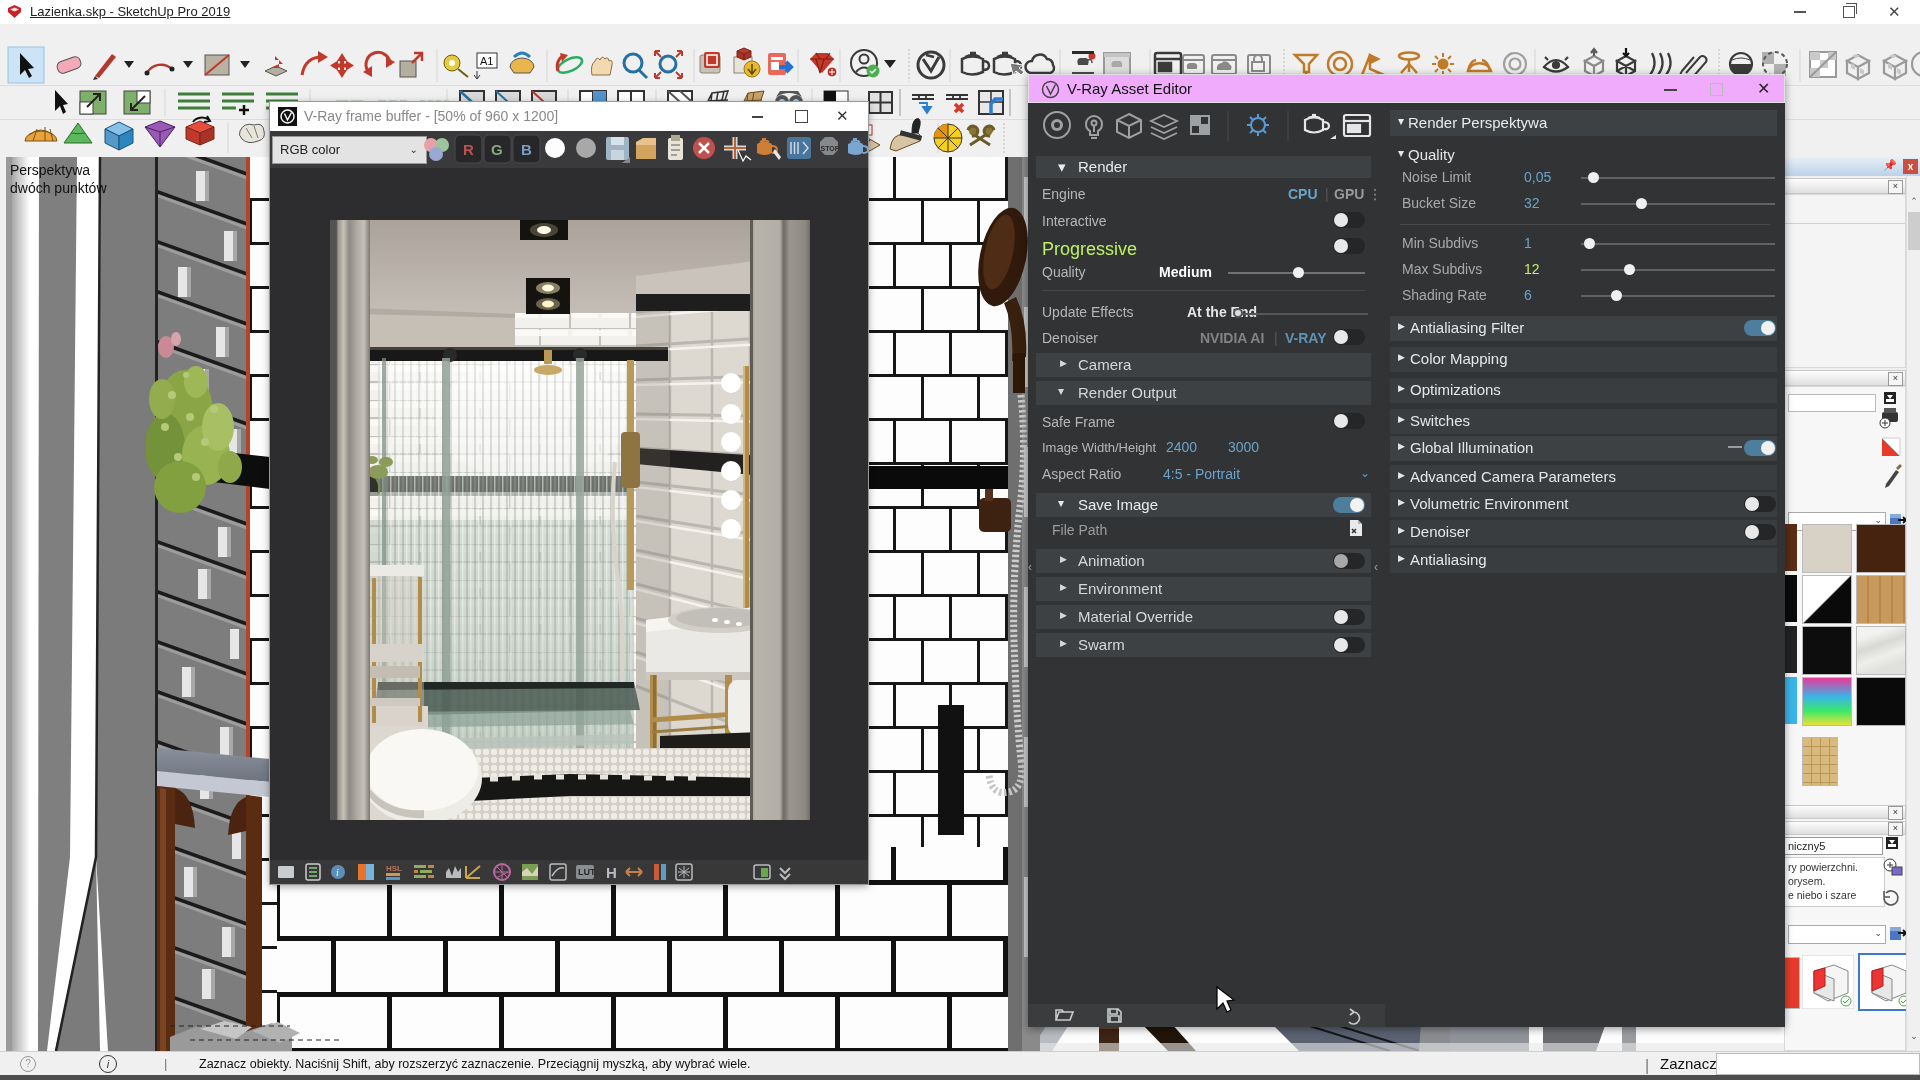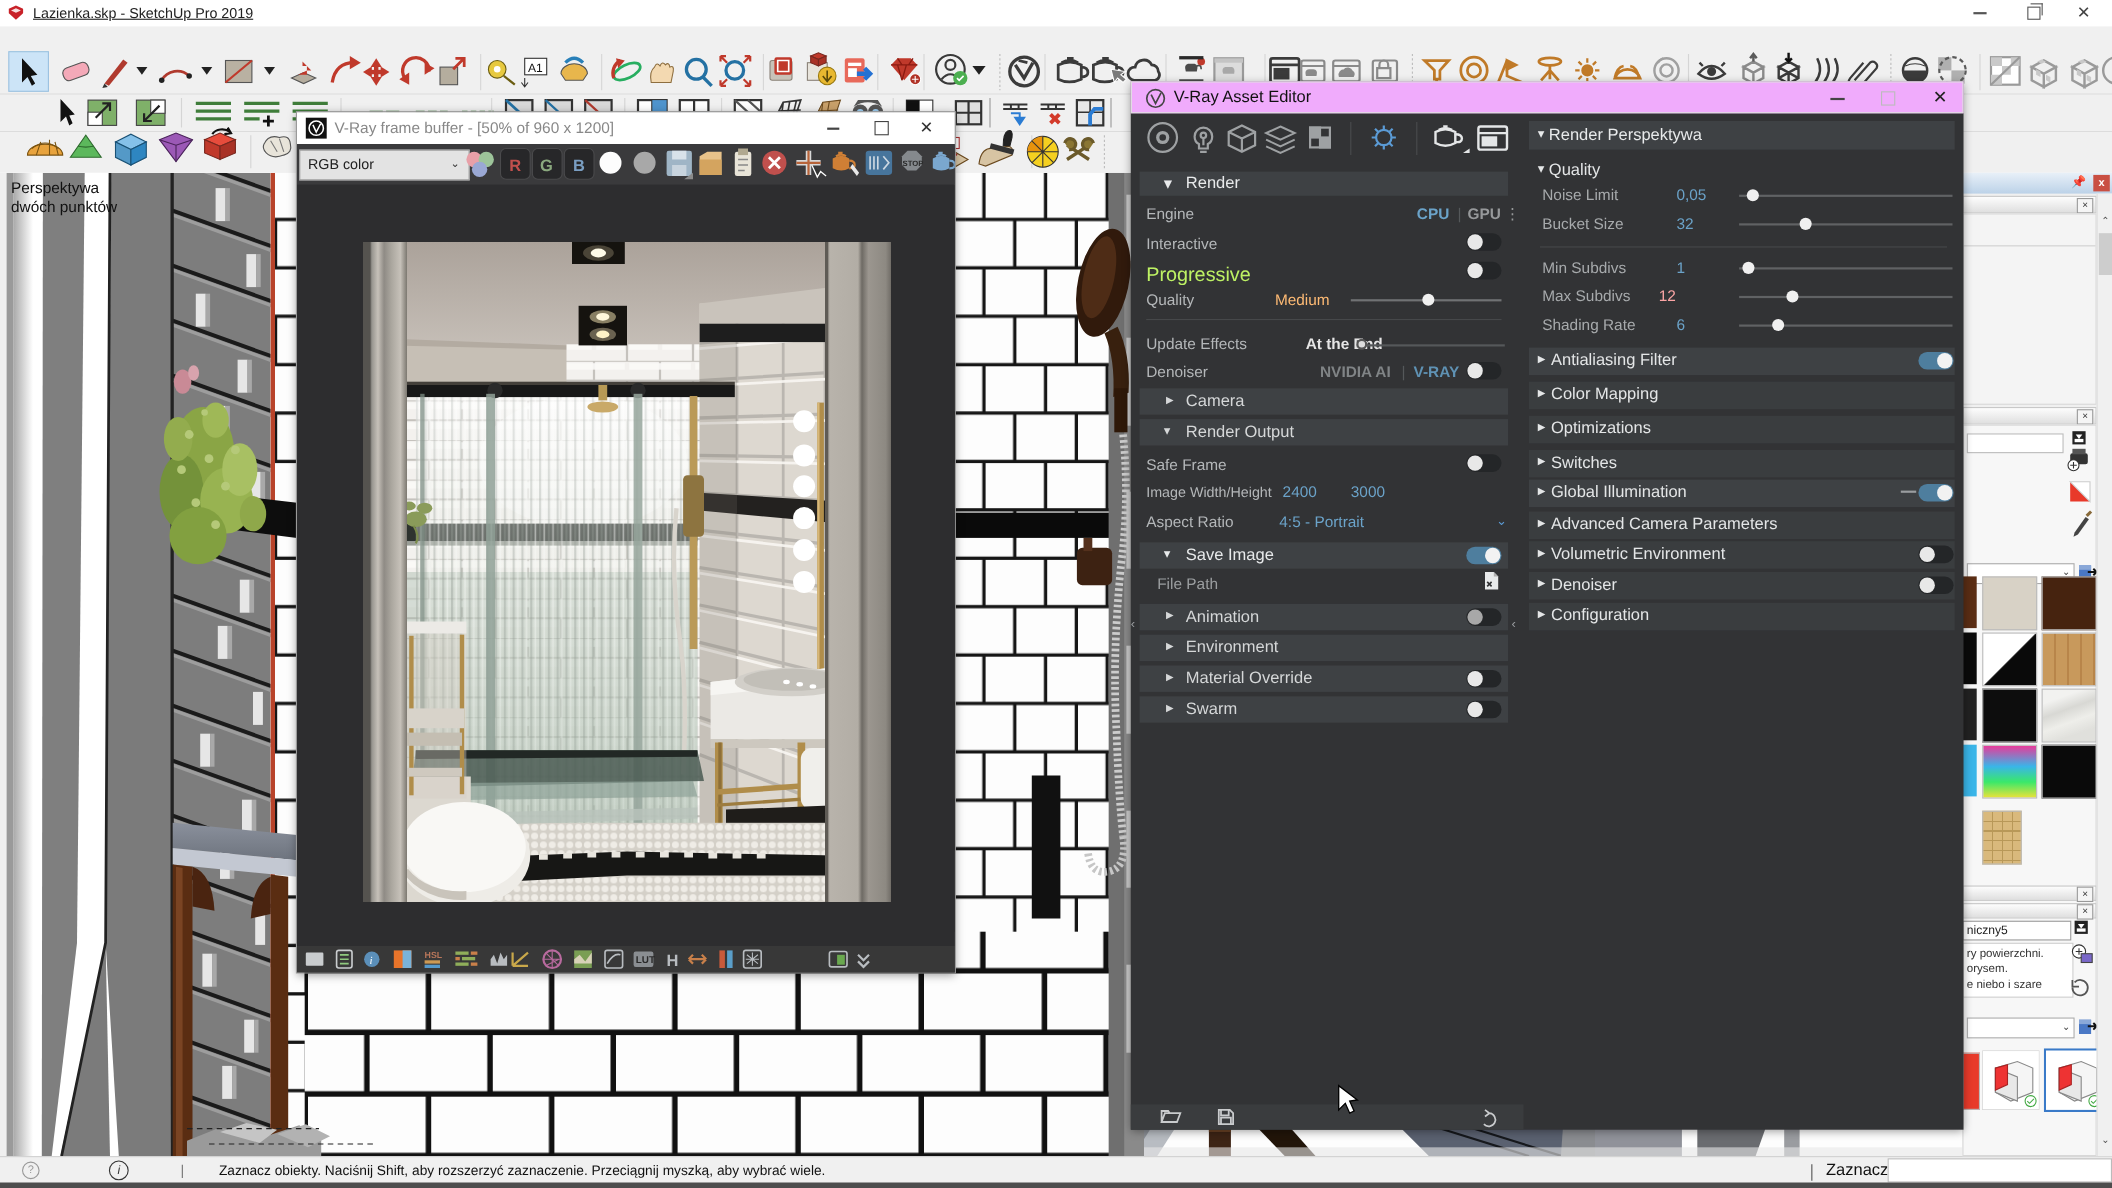--- a/index.html
+++ b/index.html
@@ -1091,21 +1091,21 @@
     </div>
     <div class="abs" style="left:14px;top:139px;width:330px;height:18px;color:#b4b7b9;font-size:14px;">Interactive</div>
     <div class="abs" style="left:305px;top:138px;width:32px;height:16px;background:#242628;border-radius:8px;">
         <div class="abs" style="left:1px;top:1px;width:14px;height:14px;border-radius:50%;background:#e8e8e8;"></div>
       </div>
     <div class="abs" style="left:14px;top:165px;width:330px;height:18px;color:#bef264;font-size:18px;">Progressive</div>
     <div class="abs" style="left:305px;top:164px;width:32px;height:16px;background:#242628;border-radius:8px;">
         <div class="abs" style="left:1px;top:1px;width:14px;height:14px;border-radius:50%;background:#e8e8e8;"></div>
       </div>
     <div class="abs" style="left:14px;top:190px;width:330px;height:18px;color:#b4b7b9;font-size:14px;">Quality
-      <span style="position:absolute;left:117px;color:#fdba74;font-weight:normal;">Medium</span>
+      <span style="position:absolute;left:117px;color:#ffffff;font-weight:bold;">Medium</span>
     </div>
     <div class="abs" style="left:200px;top:198px;width:137px;height:2px;background:#707274;"></div>
     <div class="abs" style="left:265px;top:193px;width:11px;height:11px;border-radius:50%;background:#f0f0f0;"></div>
     <div class="abs" style="left:14px;top:216px;width:323px;height:1px;background:#46484a;"></div>
     <div class="abs" style="left:14px;top:230px;width:330px;height:18px;color:#b4b7b9;font-size:14px;">Update Effects
       <span style="position:absolute;left:117px;color:#e5e5e5;font-weight:bold;margin-left:28px;">At the End</span>
     </div>
     <div class="abs" style="left:212px;top:239px;width:128px;height:1.5px;background:#55585a;"></div>
     <div class="abs" style="left:205px;top:234px;width:10px;height:10px;border-radius:50%;background:#ddd;border:2px solid #555;box-sizing:border-box;"></div>
     <div class="abs" style="left:14px;top:256px;width:330px;height:18px;color:#b4b7b9;font-size:14px;">Denoiser
@@ -1189,21 +1189,21 @@
     <div class="abs" style="left:374px;top:95px;width:350px;height:18px;color:#a7aaac;font-size:14px;">Noise Limit<span style="position:absolute;left:122px;color:#6ba3c9;">0,05</span></div>
     <div class="abs" style="left:553px;top:103px;width:194px;height:1.5px;background:#606264;"></div>
     <div class="abs" style="left:560px;top:98px;width:11px;height:11px;border-radius:50%;background:#f0f0f0;"></div>
     <div class="abs" style="left:374px;top:121px;width:350px;height:18px;color:#a7aaac;font-size:14px;">Bucket Size<span style="position:absolute;left:122px;color:#6ba3c9;">32</span></div>
     <div class="abs" style="left:553px;top:129px;width:194px;height:1.5px;background:#606264;"></div>
     <div class="abs" style="left:608px;top:124px;width:11px;height:11px;border-radius:50%;background:#f0f0f0;"></div>
     <div class="abs" style="left:372px;top:150px;width:370px;height:1px;background:#46484a;"></div>
     <div class="abs" style="left:374px;top:161px;width:350px;height:18px;color:#a7aaac;font-size:14px;">Min Subdivs<span style="position:absolute;left:122px;color:#6ba3c9;">1</span></div>
     <div class="abs" style="left:553px;top:169px;width:194px;height:1.5px;background:#606264;"></div>
     <div class="abs" style="left:556px;top:164px;width:11px;height:11px;border-radius:50%;background:#f0f0f0;"></div>
-    <div class="abs" style="left:374px;top:187px;width:350px;height:18px;color:#a7aaac;font-size:14px;">Max Subdivs<span style="position:absolute;left:106px;color:#fca5a5;">12</span></div>
+    <div class="abs" style="left:374px;top:187px;width:350px;height:18px;color:#a7aaac;font-size:14px;">Max Subdivs<span style="position:absolute;left:122px;color:#bef264;">12</span></div>
     <div class="abs" style="left:553px;top:195px;width:194px;height:1.5px;background:#606264;"></div>
     <div class="abs" style="left:596px;top:190px;width:11px;height:11px;border-radius:50%;background:#f0f0f0;"></div>
     <div class="abs" style="left:374px;top:213px;width:350px;height:18px;color:#a7aaac;font-size:14px;">Shading Rate<span style="position:absolute;left:122px;color:#6ba3c9;">6</span></div>
     <div class="abs" style="left:553px;top:221px;width:194px;height:1.5px;background:#606264;"></div>
     <div class="abs" style="left:583px;top:216px;width:11px;height:11px;border-radius:50%;background:#f0f0f0;"></div>
     <div class="abs" style="left:362px;top:242px;width:387px;height:25px;background:#3e4144;color:#e4e6e7;font-size:15px;">
         <span style="position:absolute;left:8px;top:5px;font-size:9px;">▶</span>
         <span style="position:absolute;left:20px;top:3px;">Antialiasing Filter</span>
       </div>
     <div class="abs" style="left:716px;top:246px;width:32px;height:16px;background:#4e7e9e;border-radius:8px;">
@@ -1242,21 +1242,21 @@
       </div>
     <div class="abs" style="left:362px;top:446px;width:387px;height:25px;background:#3a3d3f;color:#e4e6e7;font-size:15px;">
         <span style="position:absolute;left:8px;top:5px;font-size:9px;">▶</span>
         <span style="position:absolute;left:20px;top:3px;">Denoiser</span>
       </div>
     <div class="abs" style="left:716px;top:450px;width:32px;height:16px;background:#242628;border-radius:8px;">
         <div class="abs" style="left:1px;top:1px;width:14px;height:14px;border-radius:50%;background:#e8e8e8;"></div>
       </div>
     <div class="abs" style="left:362px;top:474px;width:387px;height:25px;background:#3a3d3f;color:#e4e6e7;font-size:15px;">
         <span style="position:absolute;left:8px;top:5px;font-size:9px;">▶</span>
-        <span style="position:absolute;left:20px;top:3px;">Configuration</span>
+        <span style="position:absolute;left:20px;top:3px;">Antialiasing</span>
       </div>
 
     <div class="abs" style="left:0;top:930px;width:357px;height:23px;background:#3a3c3e;"></div>
     <svg class="abs" style="left:24px;top:930px;" width="340" height="23" viewBox="0 0 340 23">
       <g stroke="#c9cbcd" fill="none" stroke-width="1.6">
         <path d="M4 16 l3 -8 14 0 -3 8 z M4 16 l0 -10 6 0 1.5 2 7 0"></path>
         <path d="M56 5 l10 0 3 3 0 10 -13 0 z M58 5 l0 5 7 0 0 -5 M58 18 l0 -6 9 0 0 6"></path>
         <path d="M302 7 a 6 6 0 1 1 -5 10 M302 7 l-4 -3 m4 3 l-4 3" transform="translate(0 1)"></path>
       </g>
     </svg>

